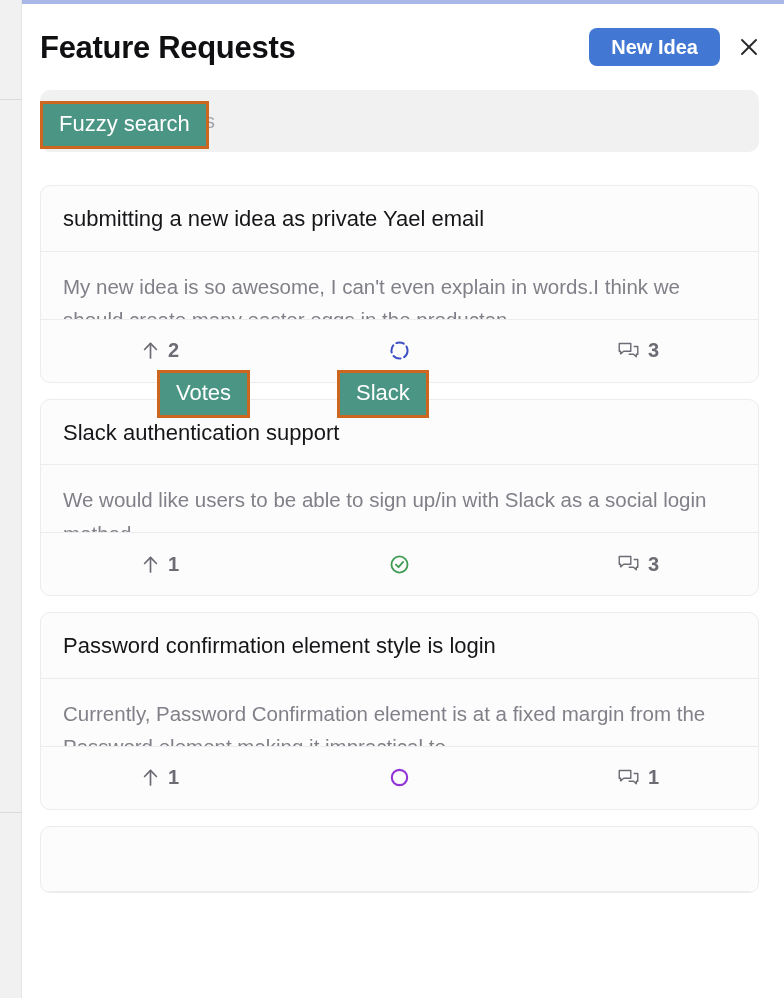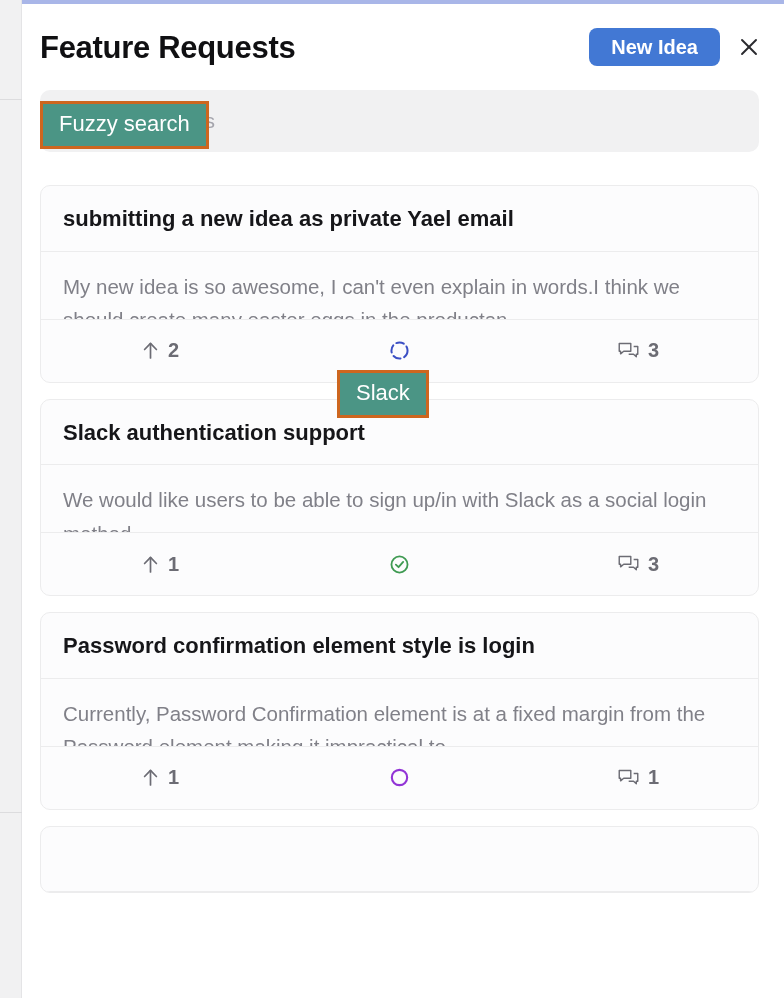--- a/index.html
+++ b/index.html
@@ -135,21 +135,21 @@
     width: 719px;
     background: #fcfcfd;
     border: 1px solid #ececed;
     border-radius: 10px;
     overflow: hidden;
   }
 
   .post-title {
     padding: 19px 22px 18px 22px;
     font-size: 22px;
-    font-weight: bold;
+    font-weight: normal;
     color: #161619;
     line-height: 1.25;
     border-bottom: 1px solid #ececed;
   }
 
   .post-body {
     padding: 18px 22px 19px 22px;
     font-size: 20.5px;
     color: #808088;
     line-height: 1.65;
@@ -338,17 +338,18 @@
 
       <div class="post-card">
         <div class="post-title">&nbsp;</div>
       </div>
 
     </div>
   </div>
 
   <div class="annot fuzzy">Fuzzy search</div>
 
+  <div class="annot votes">Votes</div>
 
   <div class="annot status">Slack</div>
 
 
 </div>
 
 </body></html>

